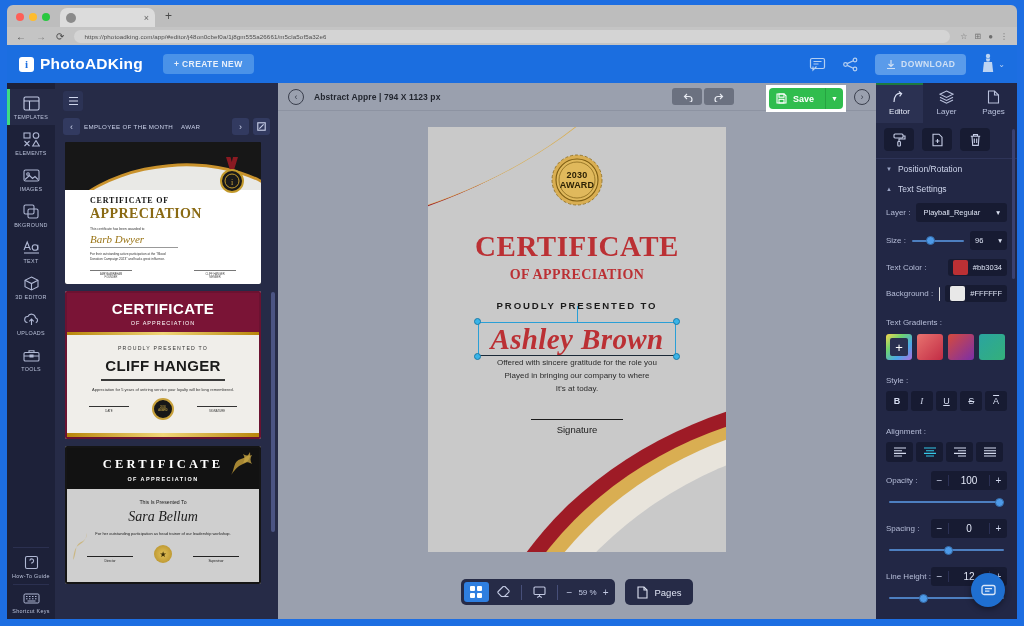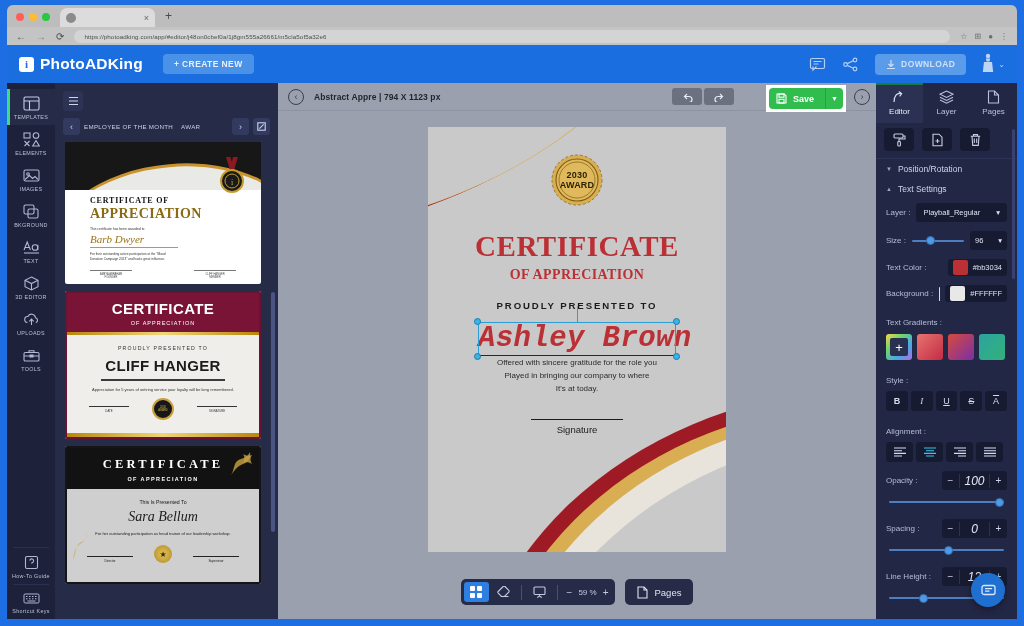--- a/index.html
+++ b/index.html
@@ -292,21 +292,21 @@
   }
   .cert-h2 {
     margin-top: 4px; font-family: "Liberation Serif", serif; font-size: 14px;
     font-weight: bold; color: #bb3034; letter-spacing: .4px;
   }
   .cert-pre {
     margin-top: 17px; font-size: 9.6px; font-weight: bold; color: #1b1b1b; letter-spacing: 1.9px;
   }
   .name-wrap { position: relative; margin-top: 11px; width: 198px; height: 34px; }
   .cert-name {
-    font-family: Liberation Mono, monospace; font-style: italic; font-weight: bold;
+    font-family: Liberation Serif, serif; font-style: italic; font-weight: bold;
     font-size: 29px; color: #bb3034; text-align: center; line-height: 34px;
     letter-spacing: .4px; white-space: nowrap;
   }
   .sel-box { position: absolute; inset: 0; border: 1px solid #2a9fd6; }
   .sel-h {
     position: absolute; left: 50%; top: -16px; width: 1px; height: 16px; background: #2a9fd6;
   }
   .handle {
     position: absolute; width: 7px; height: 7px; border-radius: 50%;
     background: #3ab4e8; border: 1px solid #1c7ba8;
@@ -413,21 +413,21 @@
   .grad.add span { position: relative; z-index: 2; }
   .style-row, .align-row { display: flex; gap: 3px; margin: 4px 0 9px; }
   .sbtn {
     width: 22px; height: 20px; background: #171b32; border-radius: 3px;
     display: flex; align-items: center; justify-content: center; cursor: pointer;
     font-size: 9px; color: #d5dcf0;
   }
   .sbtn.active { color: #35c8e8; }
   .stepper { display: flex; align-items: center; background: #171b32; border-radius: 3px; height: 19px; }
   .st-btn { width: 17px; text-align: center; font-size: 10px; color: #cfd6ec; cursor: pointer; }
-  .st-val { width: 31px; text-align: center; font-size: 12px; color: #e3e8f7; border-left: 1px solid #2b3054; border-right: 1px solid #2b3054; font-style: italic; }
+  .st-val { width: 42px; text-align: center; font-size: 10px; color: #e3e8f7; border-left: 1px solid #2b3054; border-right: 1px solid #2b3054; }
   .slider-full { margin: 5px 0 10px; padding: 0 3px; }
   .lbl-row { display: flex; align-items: center; justify-content: space-between; }
   .chat-fab {
     position: absolute; right: 12px; bottom: 12px; width: 34px; height: 34px;
     border-radius: 50%; background: #1f6fd0; display: flex; align-items: center;
     justify-content: center; cursor: pointer; box-shadow: 0 2px 6px rgba(0,0,0,.4);
   }
   .rp-scroll {
     position: absolute; right: 2px; top: 46px; width: 3px; height: 150px;
     background: #3a4170; border-radius: 2px;

